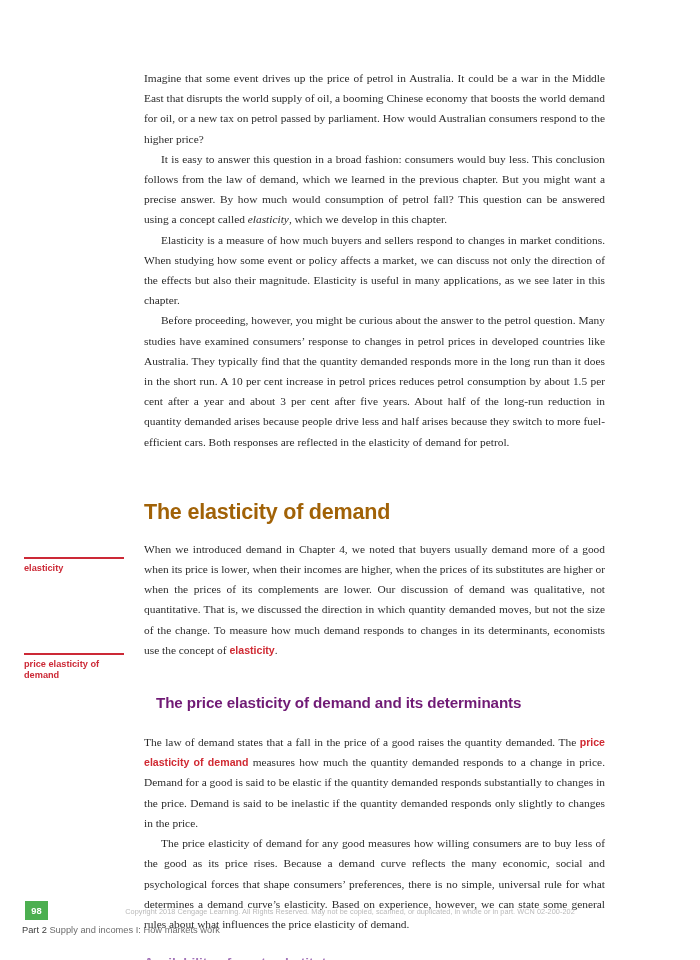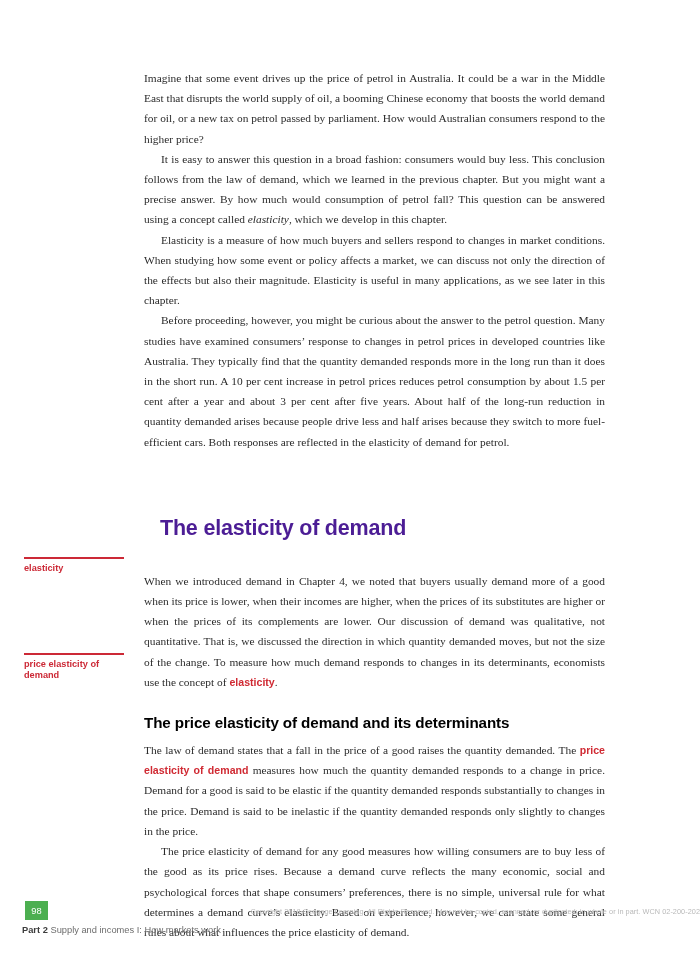--- a/index.html
+++ b/index.html
@@ -50,35 +50,35 @@
 
   .term-red {
     color: #d02a33;
     font-weight: bold;
     font-family: "Liberation Sans", sans-serif;
     font-size: 10.6px;
   }
 
   
   h1.h-main {
-    margin: 16px;
+    margin: 0;
     font-family: "Liberation Sans", sans-serif;
     font-size: 21.5px;
     font-weight: bold;
-    color: #4c1d95;
+    color: #a16207;
     letter-spacing: -0.2px;
     line-height: 26px;
   }
 
   h2.h-blue {
-    margin: 0;
+    margin: 12px;
     font-family: "Liberation Sans", sans-serif;
     font-size: 15.2px;
     font-weight: bold;
-    color: #000000;
+    color: #701a75;
     letter-spacing: -0.1px;
     line-height: 20px;
   }
 
   h3.h-purple {
     margin: 0;
     font-family: "Liberation Sans", sans-serif;
     font-size: 13.6px;
     font-weight: bold;
     color: #a273b8;
@@ -135,45 +135,45 @@
   .page-badge {
     position: absolute;
     left: 25px;
     top: 3px;
     width: 23px;
     height: 19px;
     background: #4caf50;
     color: #ffffff;
     font-family: "Liberation Sans", sans-serif;
     font-size: 9.3px;
-    font-weight: normal;
+    font-weight: bold;
     display: flex;
     align-items: center;
     justify-content: center;
     letter-spacing: 0.2px;
   }
   .footer-part {
     position: absolute;
     left: 22px;
     top: 27px;
     font-family: "Liberation Sans", sans-serif;
     font-size: 9.3px;
     color: #6d6d6d;
     white-space: nowrap;
   }
   .footer-part b {
     color: #3c3c3c;
-    font-weight: bold;
+    font-weight: normal;
   }
   .copyright {
     position: absolute;
     left: 0;
     top: 9px;
     width: 700px;
-    text-align: right;
+    text-align: center;
     font-family: "Liberation Sans", sans-serif;
     font-size: 7.3px;
     color: #b9b9b9;
     letter-spacing: 0.05px;
     white-space: nowrap;
   }
 </style>
 </head>
 <body>
 

